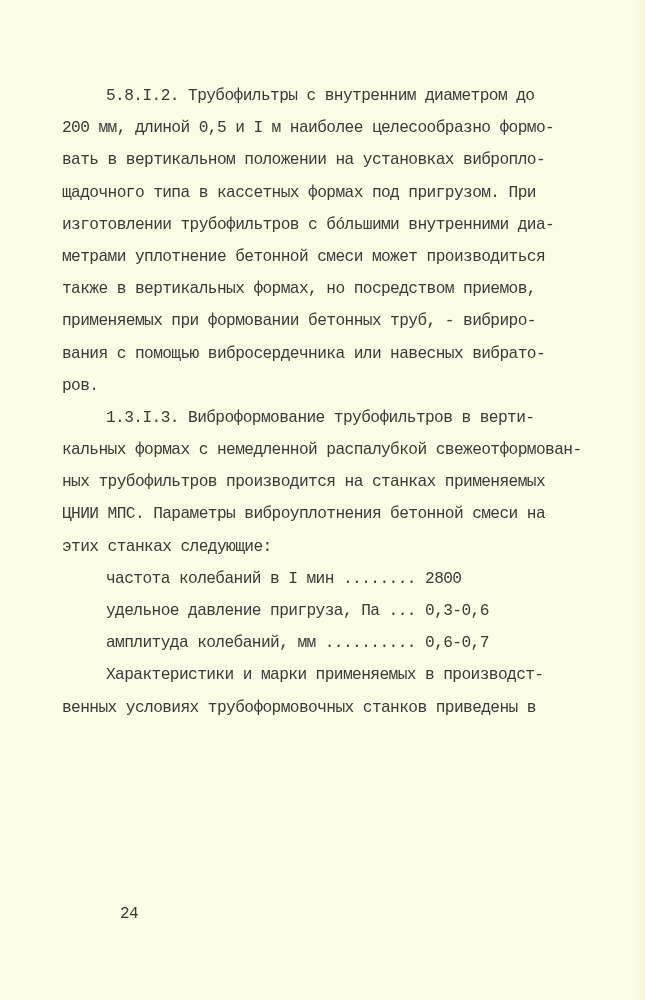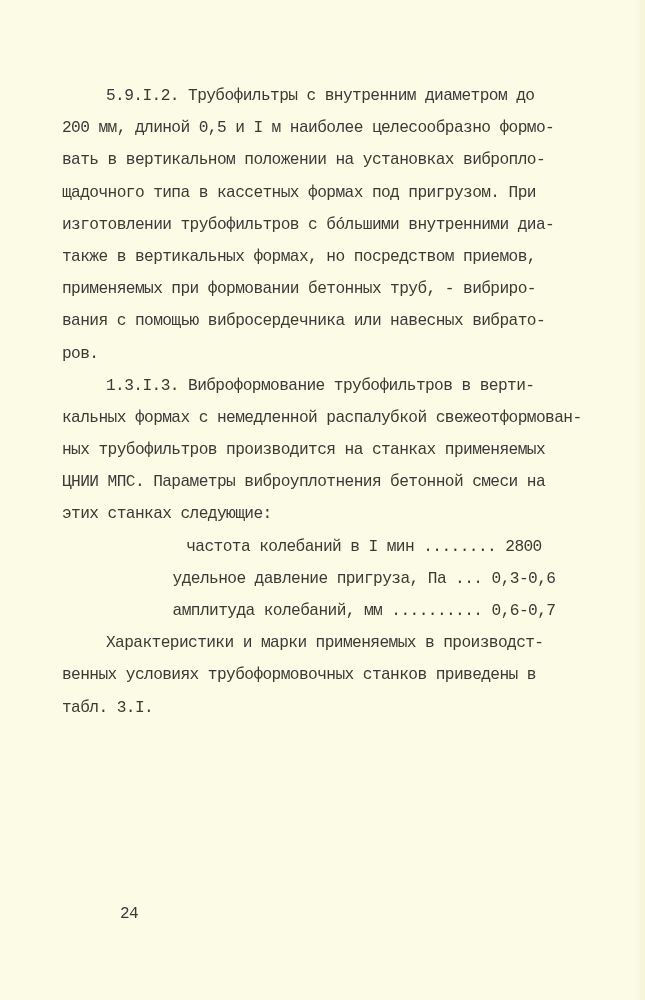--- a/index.html
+++ b/index.html
@@ -15,39 +15,40 @@
     background: linear-gradient(to right, #fbfbe6, #f7f5d8);
   }
   .text-block {
     position: absolute; left: 62px; top: 80px; width: 560px;
     font-size: 16.2px; letter-spacing: -0.6px;
   }
   .line {
     height: 32.2px; line-height: 32.2px; white-space: pre;
   }
   .indent { padding-left: 44px; }
-  .param-line { padding-left: 44px; text-align: center; }
+  .param-line { padding-left: 44px; }
   .page-number {
     position: absolute; left: 72px; top: 905px;
     font-size: 16px; letter-spacing: -0.5px; margin-left: 48px;
   }
 </style>
 </head>
 <body>
 
 <div class="page-edge"></div>
 
 <div class="text-block">
 
   <div>
-    <div class="line indent">5.9.I.2. Трубофильтры с внутренним диаметром до</div>
+    <div class="line indent">5.8.I.2. Трубофильтры с внутренним диаметром до</div>
     <div class="line">200 мм, длиной 0,5 и I м наиболее целесообразно формо-</div>
     <div class="line">вать в вертикальном положении на установках виброплo-</div>
     <div class="line">щадочного типа в кассетных формах под пригрузом. При</div>
     <div class="line">изготовлении трубофильтров с бóльшими внутренними диа-</div>
+    <div class="line">метрами уплотнение бетонной смеси может производиться</div>
     <div class="line">также в вертикальных формах, но посредством приемов,</div>
     <div class="line">применяемых при формовании бетонных труб, - вибриро-</div>
     <div class="line">вания с помощью вибросердечника или навесных вибрато-</div>
     <div class="line">ров.</div>
   </div>
 
   <div>
     <div class="line indent">1.3.I.3. Виброформование трубофильтров в верти-</div>
     <div class="line">кальных формах с немедленной распалубкой свежеотформован-</div>
     <div class="line">ных трубофильтров производится на станках применяемых</div>
@@ -57,17 +58,16 @@
 
   <div>
     <div class="line param-line"><span>частота колебаний в I мин ........</span> <span>2800</span></div>
     <div class="line param-line"><span>удельное давление пригруза, Па ...</span> <span>0,3-0,6</span></div>
     <div class="line param-line"><span>амплитуда колебаний, мм ..........</span> <span>0,6-0,7</span></div>
   </div>
 
   <div>
     <div class="line indent">Характеристики и марки применяемых в производст-</div>
     <div class="line">венных условиях трубоформовочных станков приведены в</div>
-    <div class="line">табл. 3.I.</div>
   </div>
 </div>
 
 <div class="page-number">24</div>
 
 </body></html>

